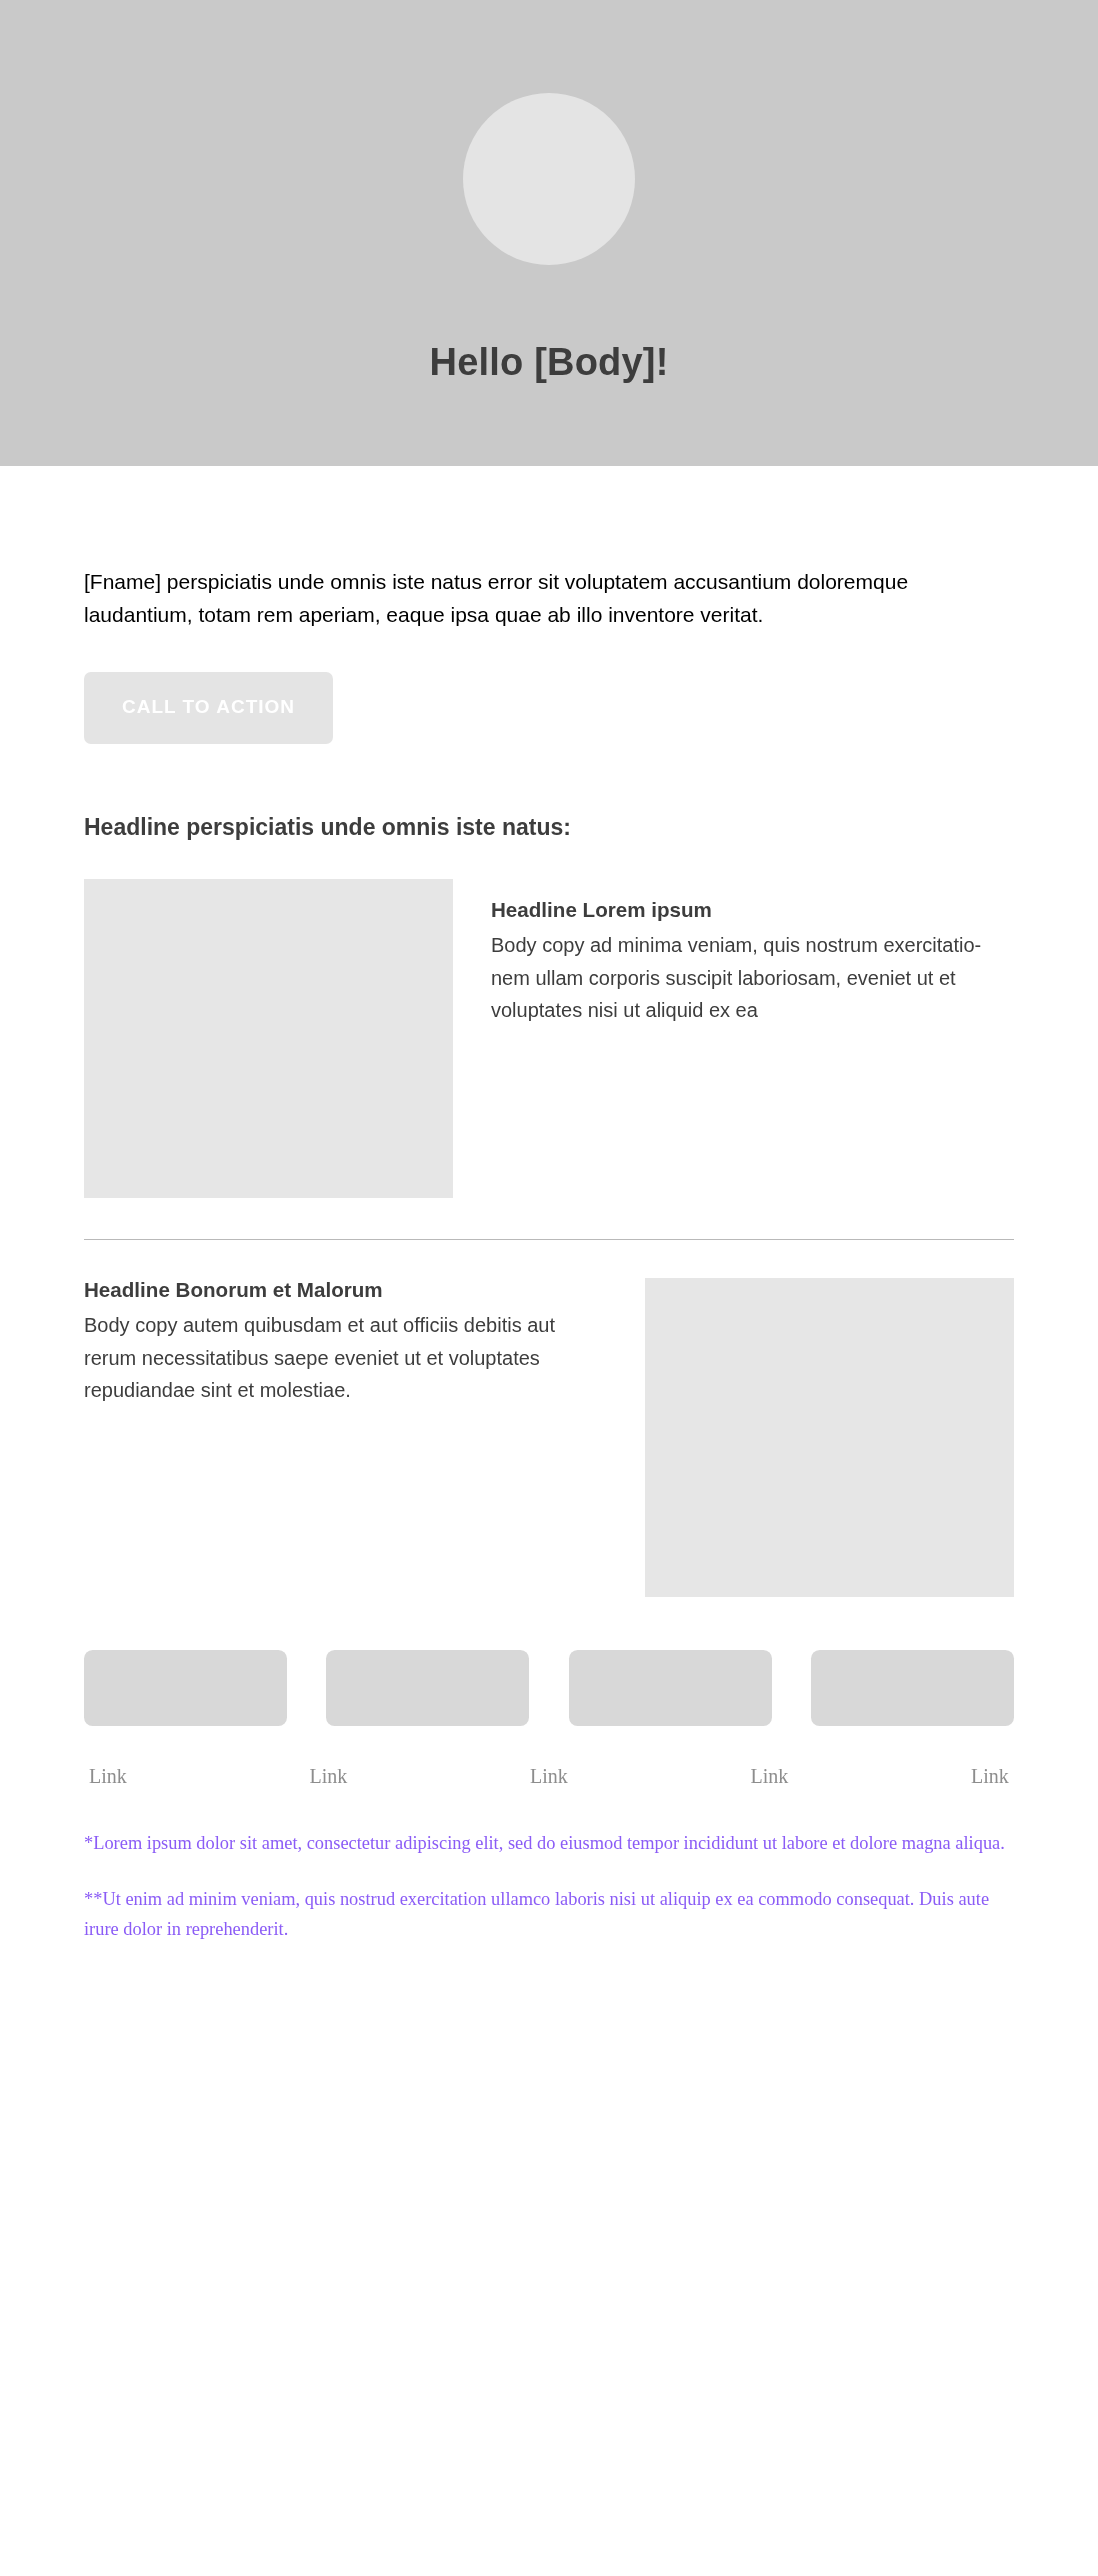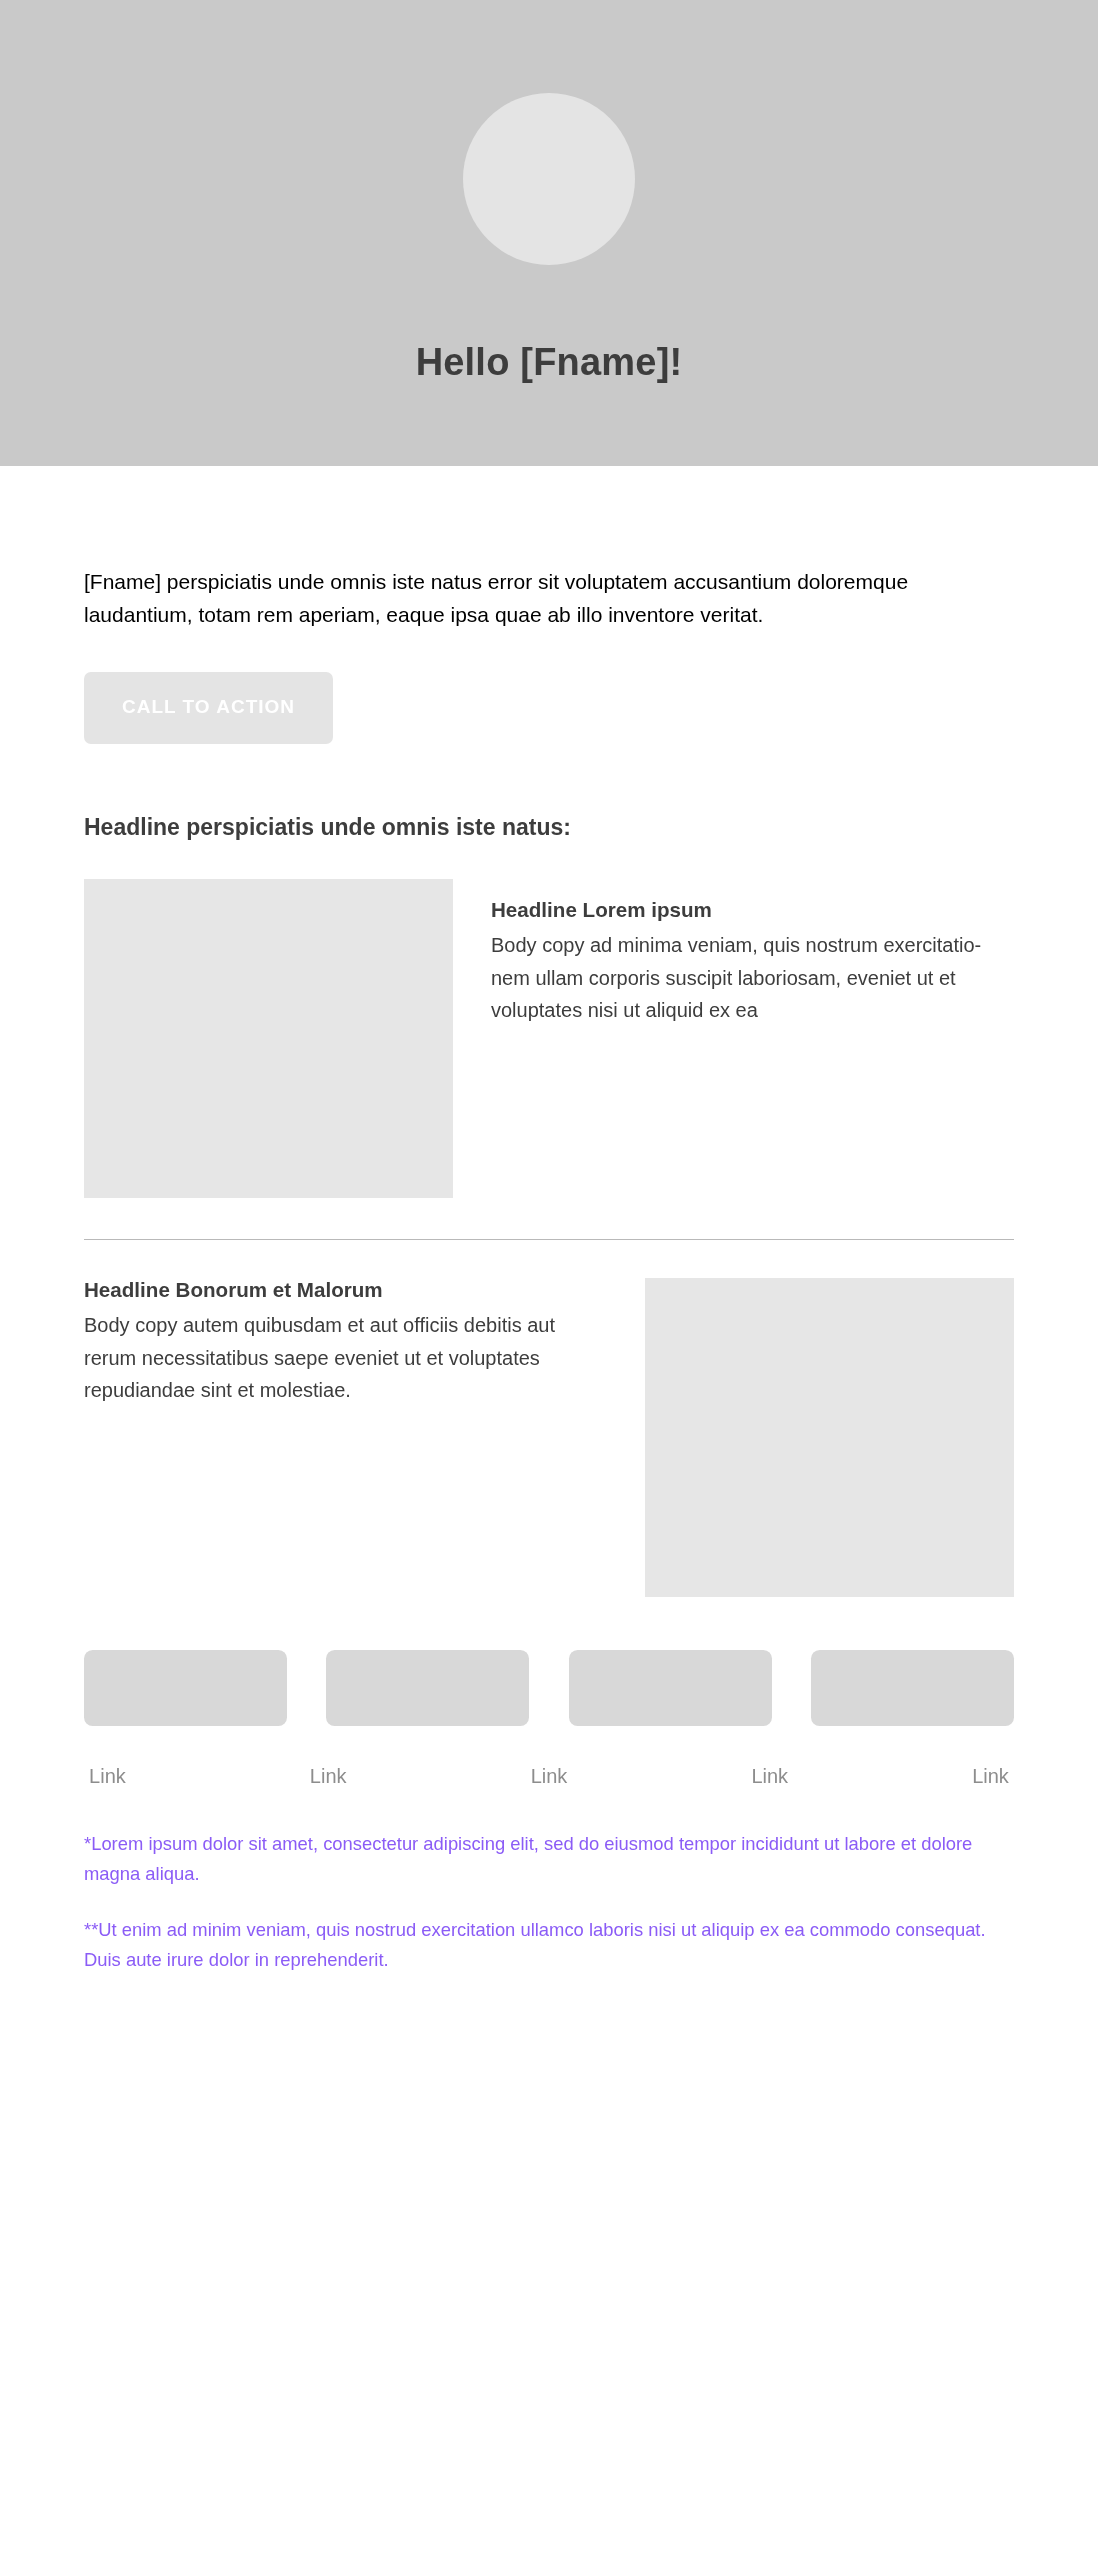--- a/index.html
+++ b/index.html
@@ -122,20 +122,21 @@
     text-align: center;
   }
   .quote-text {
     font-size: 20px;
     color: #3d3d3d;
   }
 
   
   .footer {
     padding: 0 84px 51px 84px;
+    font-family: Liberation Serif, serif;
   }
   .badge-row {
     display: flex;
     justify-content: space-between;
     margin-top: 53px;
   }
   .badge {
     width: 203px;
     height: 76px;
     background: #d8d8d8;
@@ -164,21 +165,21 @@
     margin-top: 26px;
   }
 </style>
 </head>
 <body>
 
 <div class="page">
 
   <div class="hero">
     <div class="hero-avatar"></div>
-    <h1 class="hero-title">Hello [Fname]!</h1>
+    <h1 class="hero-title">Hello [Body]!</h1>
   </div>
 
   <div class="content">
 
     <p class="intro">[Fname] perspiciatis unde omnis iste natus error sit voluptatem accusantium doloremque laudantium, totam rem aperiam, eaque ipsa quae ab illo inventore veritat.</p>
 
     <button class="cta">CALL TO ACTION</button>
 
     <h2 class="section-headline">Headline perspiciatis unde omnis iste natus:</h2>
 

